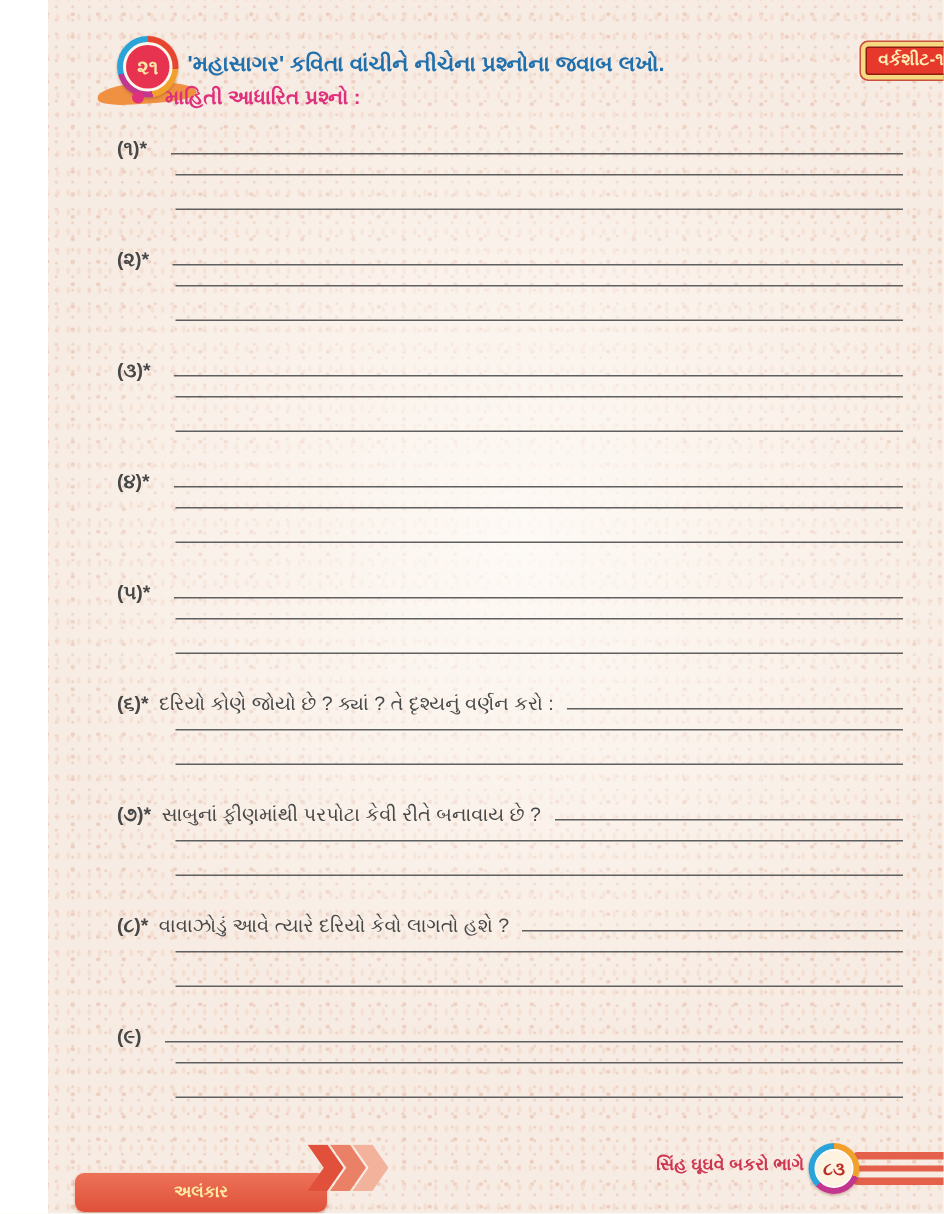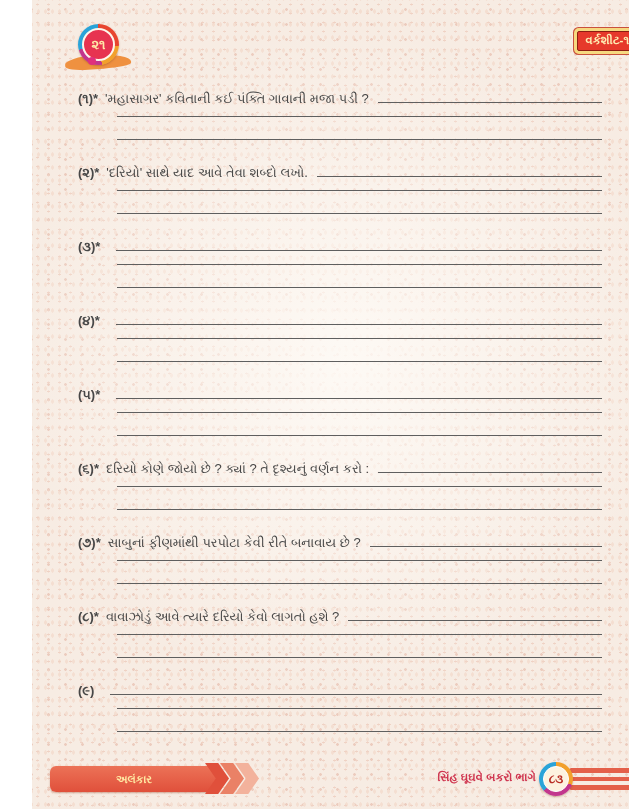--- a/index.html
+++ b/index.html
@@ -35,21 +35,21 @@
   .question{margin-bottom:21px;}
   .q-row{display:flex;align-items:flex-end;height:20px;}
   .q-label{color:#474747;font-size:13px;font-weight:bold;white-space:nowrap;margin-right:7px;}
   .q-text{color:#474747;font-size:13px;white-space:nowrap;}
   .q-line{border-bottom:1.6px solid #5f5f5f;}
   .q-line-inline{flex:1;margin-left:9px;margin-bottom:4px;min-width:20px;}
   .q-line-full{height:0;margin-left:39px;}
   .q-line-full.first{margin-top:9px;}
   .q-line-full.second{margin-top:22px;}
   
-  .footer-banner{position:absolute;left:18px;top:766px;width:168px;height:26px;
+  .footer-banner{position:absolute;left:18px;top:782px;width:168px;height:26px;
     background:linear-gradient(180deg,#ec7257,#e0503b);border-radius:6px;
     display:flex;align-items:center;justify-content:center;gap:4px;
     box-shadow:0 1px 2px rgba(150,60,30,.4);}
   .brand-name{color:#ffe9a3;font-weight:bold;font-size:11px;}
   .book-title{color:#ffffff;font-size:8.5px;font-weight:bold;}
   .chevrons{position:absolute;left:182px;top:763px;display:flex;}
   .chevron{width:24px;height:31px;margin-left:-9px;
     clip-path:polygon(0 0,55% 0,100% 50%,55% 100%,0 100%,45% 50%);}
   .chevron.c1{background:#e0503b;}
   .chevron.c2{background:#ea8166;}
@@ -65,40 +65,40 @@
 </style>
 </head>
 <body>
 
 <div class="page">
 
   <div class="swoosh"></div>
   <div class="lesson-badge">
     <span class="lesson-num">૨૧</span>
   </div>
+  <div class="page-title">'મહાસાગર' કવિતા વાંચીને નીચેના પ્રશ્નોના જવાબ લખો.</div>
   <div class="worksheet-badge">વર્કશીટ-૧૦</div>
   <div class="section-row">
     <span class="section-bullet"></span>
+    <span class="section-heading">માહિતી આધારિત પ્રશ્નો :</span>
   </div>
 
   <div class="questions">
     <div class="question">
       <div class="q-row">
         <span class="q-label">(૧)*</span>
-        <span class="q-text">'મહાસાગર' કવિતાની કઈ પંક્તિ ગાવાની મજા પડી ?</span>
         <span class="q-line q-line-inline"></span>
       </div>
       <div class="q-line q-line-full first"></div>
       <div class="q-line q-line-full second"></div>
     </div>
 
     <div class="question">
       <div class="q-row">
         <span class="q-label">(૨)*</span>
-        <span class="q-text">'દરિયો' સાથે યાદ આવે તેવા શબ્દો લખો.</span>
         <span class="q-line q-line-inline"></span>
       </div>
       <div class="q-line q-line-full first"></div>
       <div class="q-line q-line-full second"></div>
     </div>
 
     <div class="question">
       <div class="q-row">
         <span class="q-label">(૩)*</span>
         <span class="q-line q-line-inline"></span>

